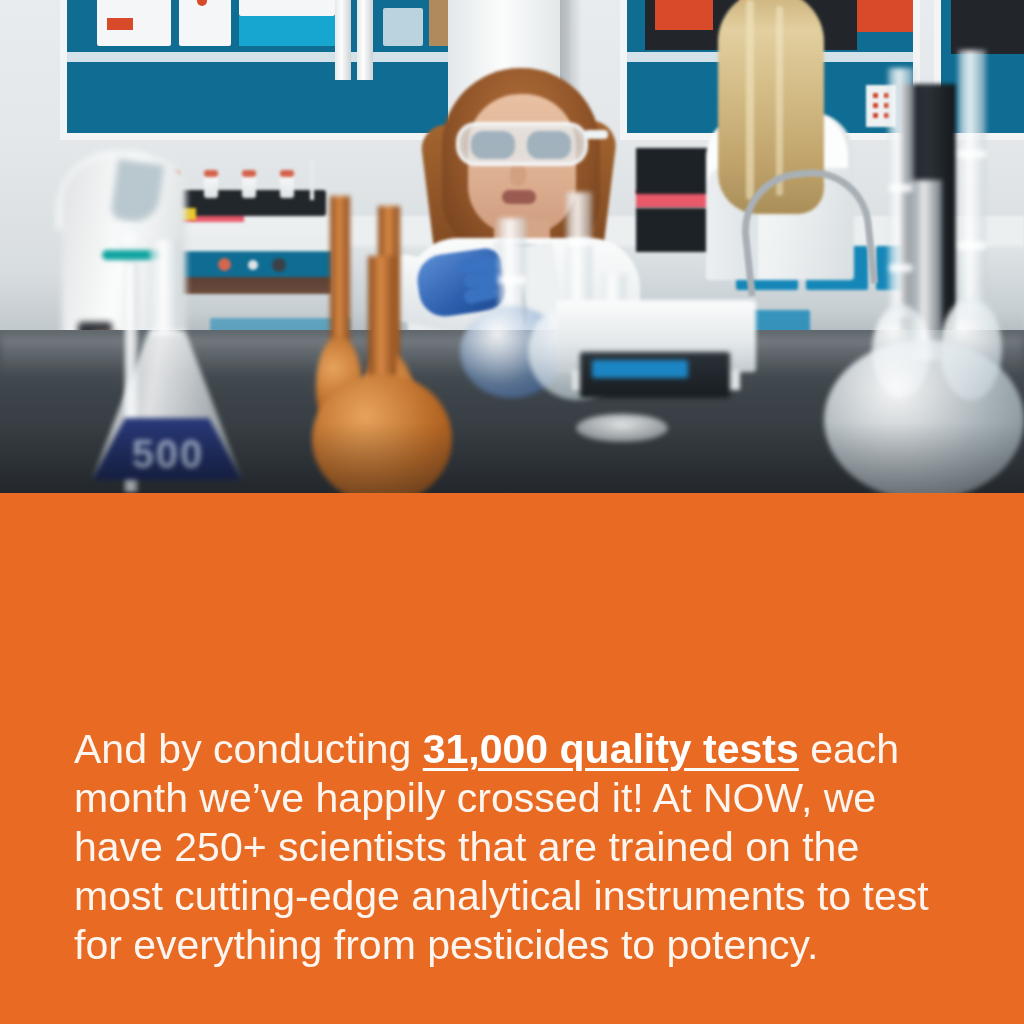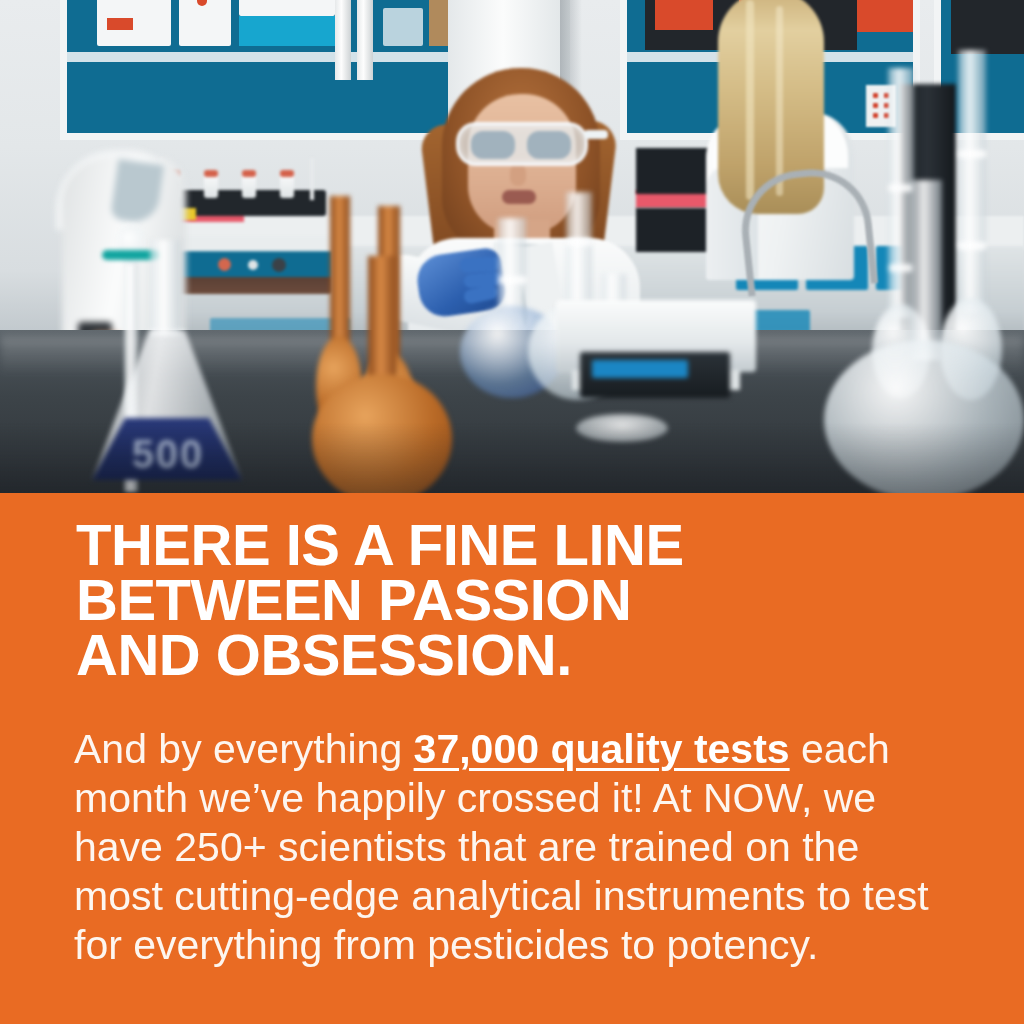--- a/index.html
+++ b/index.html
@@ -391,22 +391,17 @@
     <div class="vf" style="left:824px;top:300px;width:200px;height:193px;">
       <div class="nk" style="left:86px;top:-120px;width:32px;height:180px;"></div>
       <div class="bl" style="left:0;top:40px;width:200px;height:160px;"></div>
     </div>
 
     <div class="vig"></div>
   </div>
 
   <div id="panel">
 
-    <div id="headline">
-      <span class="hl-line">THERE IS A FINE LINE</span>
-      <span class="hl-line">BETWEEN PASSION</span>
-      <span class="hl-line">AND OBSESSION.</span>
-    </div>
-
-    <div id="body"><span>And by everything </span><b>37,000 quality tests</b><span> each month we’ve happily crossed it! At NOW, we have 250+ scientists that are trained on the most cutting-edge analytical instruments to test for everything from pesticides to potency.</span></div>
+
+    <div id="body"><span>And by conducting </span><b>31,000 quality tests</b><span> each month we’ve happily crossed it! At NOW, we have 250+ scientists that are trained on the most cutting-edge analytical instruments to test for everything from pesticides to potency.</span></div>
 
   </div>
 </div>
 
 </body></html>

